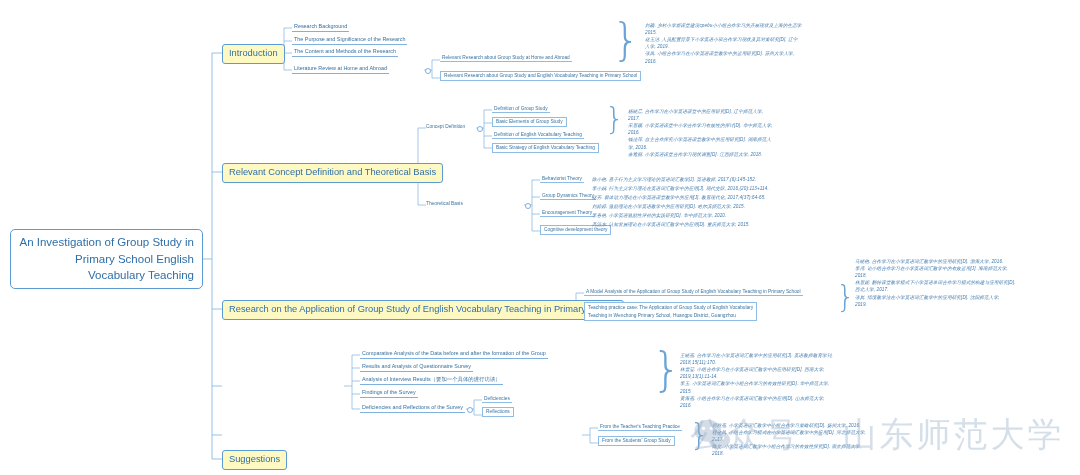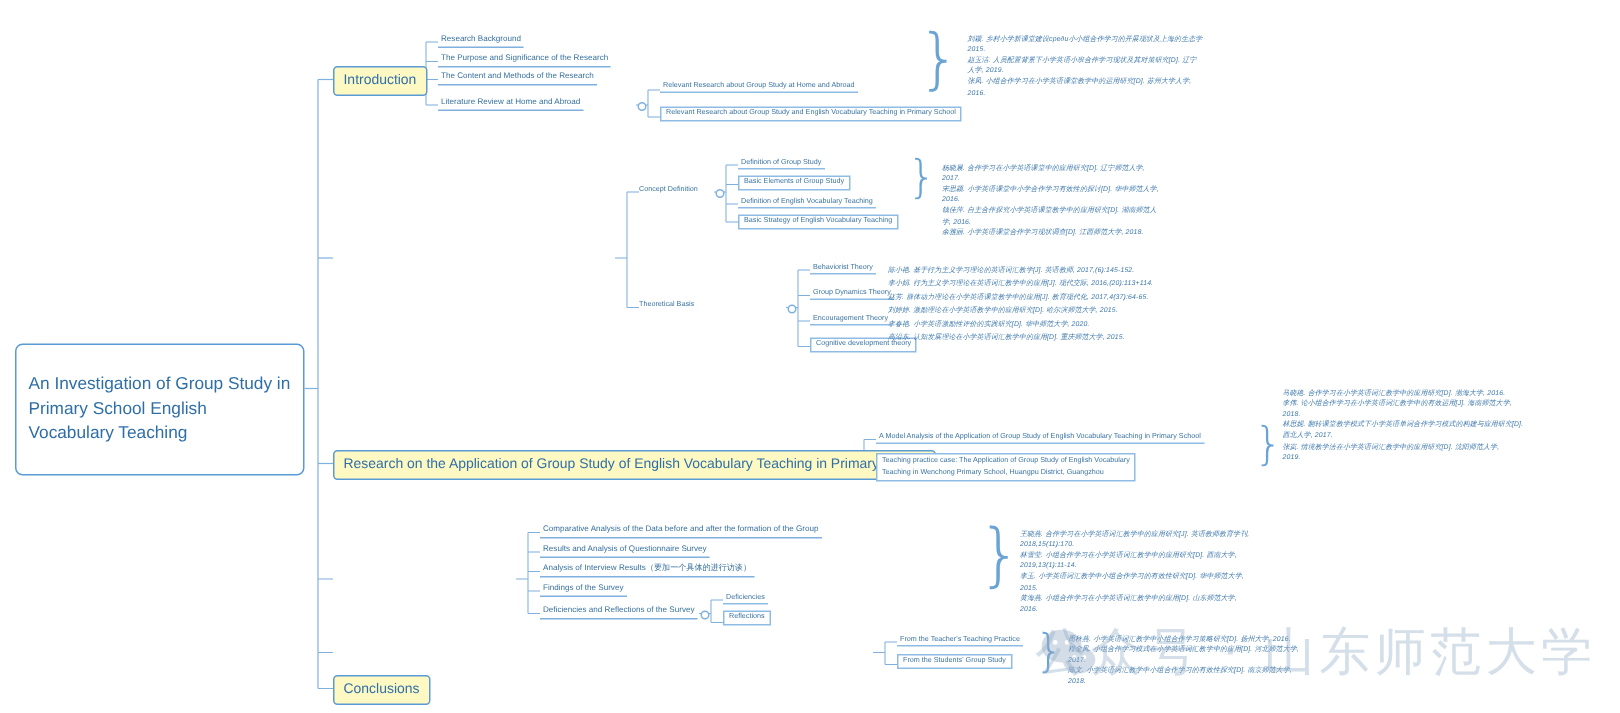--- a/index.html
+++ b/index.html
@@ -19,24 +19,24 @@
     box-sizing:border-box;
     color:#2f6fa8;
     white-space:nowrap;
     line-height:1.25;
   }
   
   .root{
     border:1.6px solid #5b9bd5;
     border-radius:5px;
     background:#fff;
-    text-align:left;
+    text-align:right;
     font-size:11.5px;
     color:#2f6fa8;
-    padding:18px 8px;
+    padding:4px 8px;
     white-space:normal;
     line-height:1.45;
   }
   
   .lvl1{
     border:1.1px solid #5b9bd5;
     border-radius:3px;
     background:#fef9c3;
     font-size:9.3px;
     padding:3px 6px;
@@ -193,26 +193,27 @@
       <path d="M590,428 L590,443"></path>
       <path d="M590,428 L598,428"></path>
       <path d="M590,443 L598,443"></path>
     </g>
   </svg>
 
   <div class="node root" style="left:10px;top:229px;width:193px;">An Investigation of Group Study in Primary School English Vocabulary Teaching</div>
 
   <div class="node lvl1" style="left:222px;top:44px;">Introduction</div>
 
+  <div class="node lvl1" style="left:222px;top:163px;">Relevant Concept Definition and Theoretical Basis</div>
 
   <div class="node lvl1" style="left:222px;top:300px;">Research on the Application of Group Study of English Vocabulary Teaching in Primary School</div>
 
 
 
-  <div class="node lvl1" style="left:222px;top:450px;">Conclusions</div>
+  <div class="node lvl1" style="left:222px;top:450px;">Suggestions</div>
 
   <div class="node lvl2" style="left:292px;top:22px;">Research Background</div>
   <div class="node lvl2" style="left:292px;top:35px;">The Purpose and Significance of the Research</div>
   <div class="node lvl2" style="left:292px;top:47px;">The Content and Methods of the Research</div>
   <div class="node lvl2" style="left:292px;top:64px;">Literature Review at Home and Abroad</div>
   <div class="collapse" style="left:425px;top:68px;"></div>
 
   <div class="node lvl3" style="left:440px;top:54px;">Relevant Research about Group Study at Home and Abroad</div>
   <div class="node lvl3box" style="left:440px;top:71px;">Relevant Research about Group Study and English Vocabulary Teaching in Primary School</div>
 

